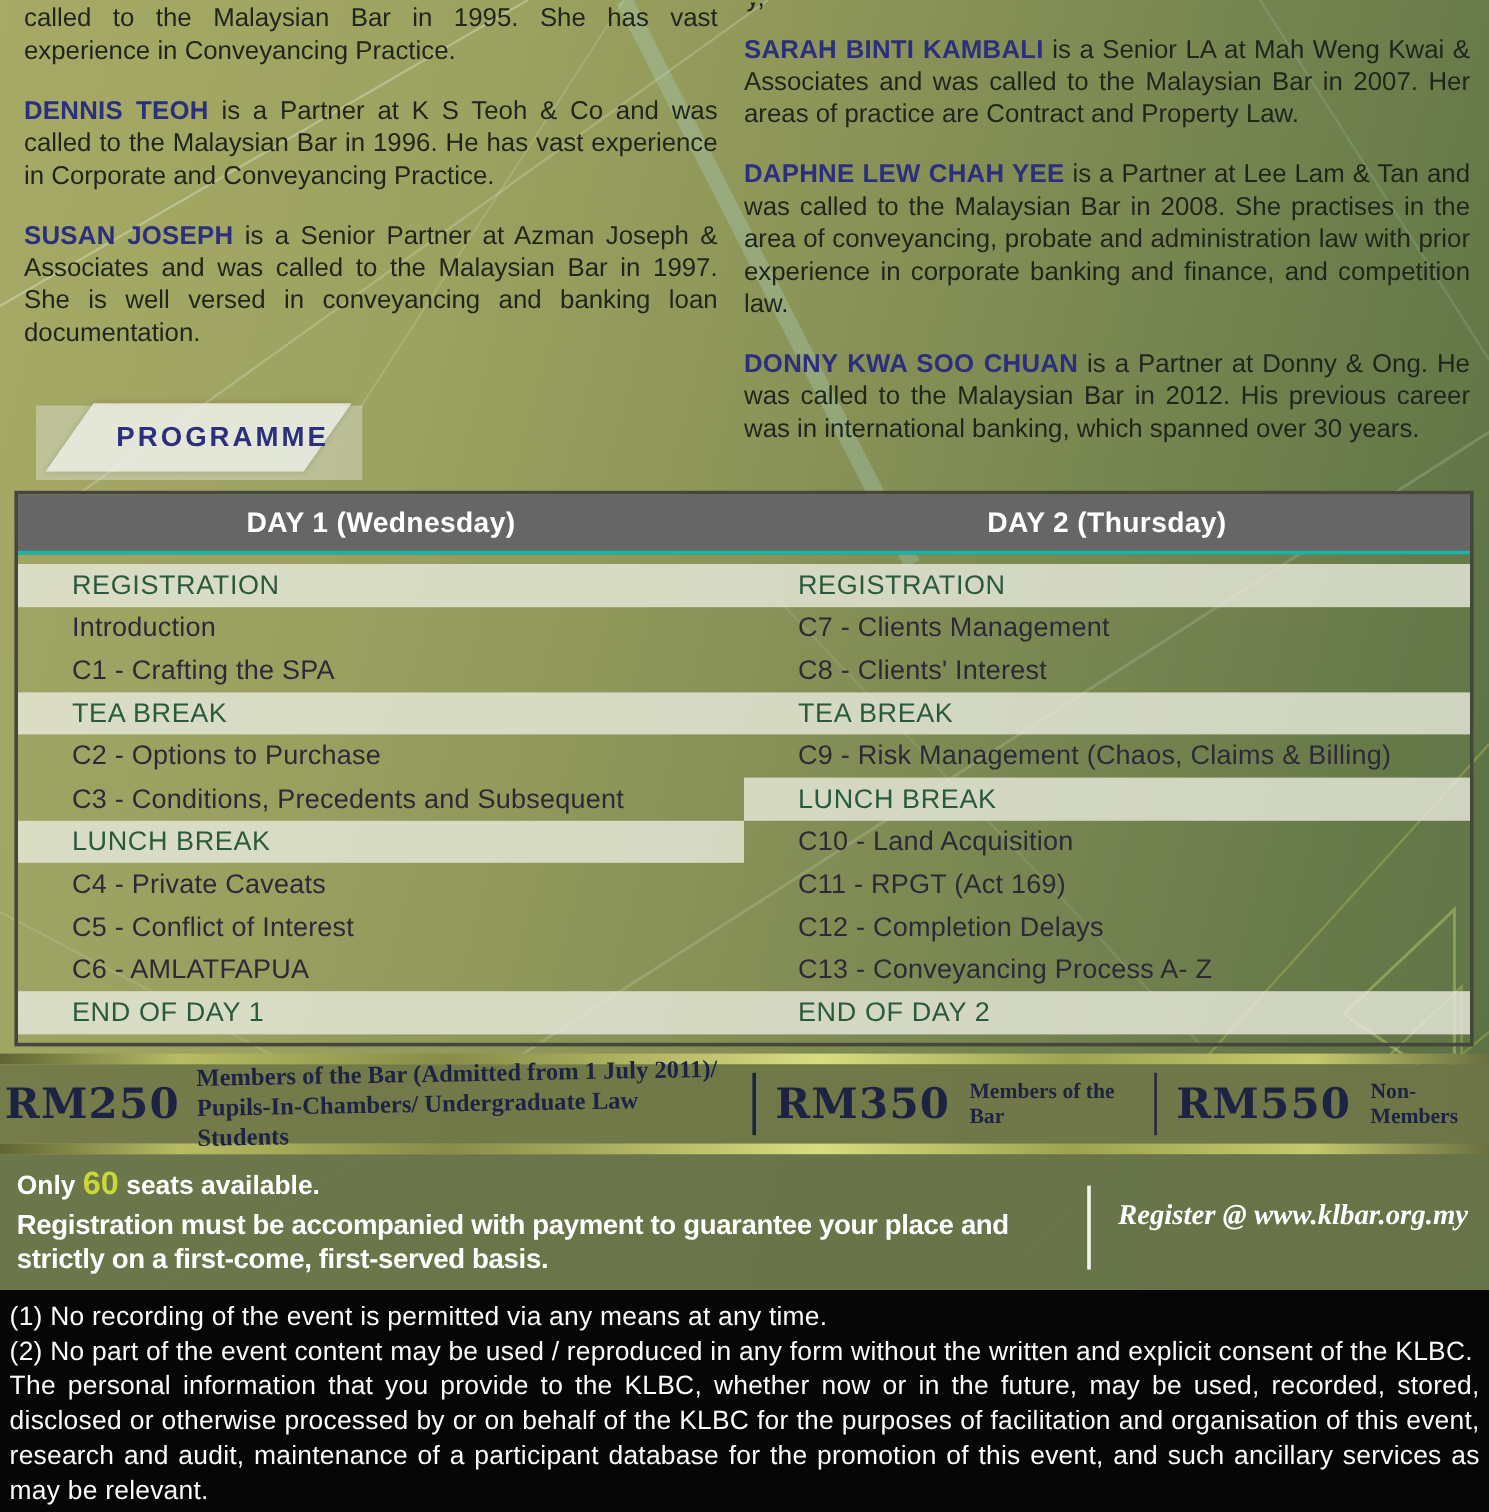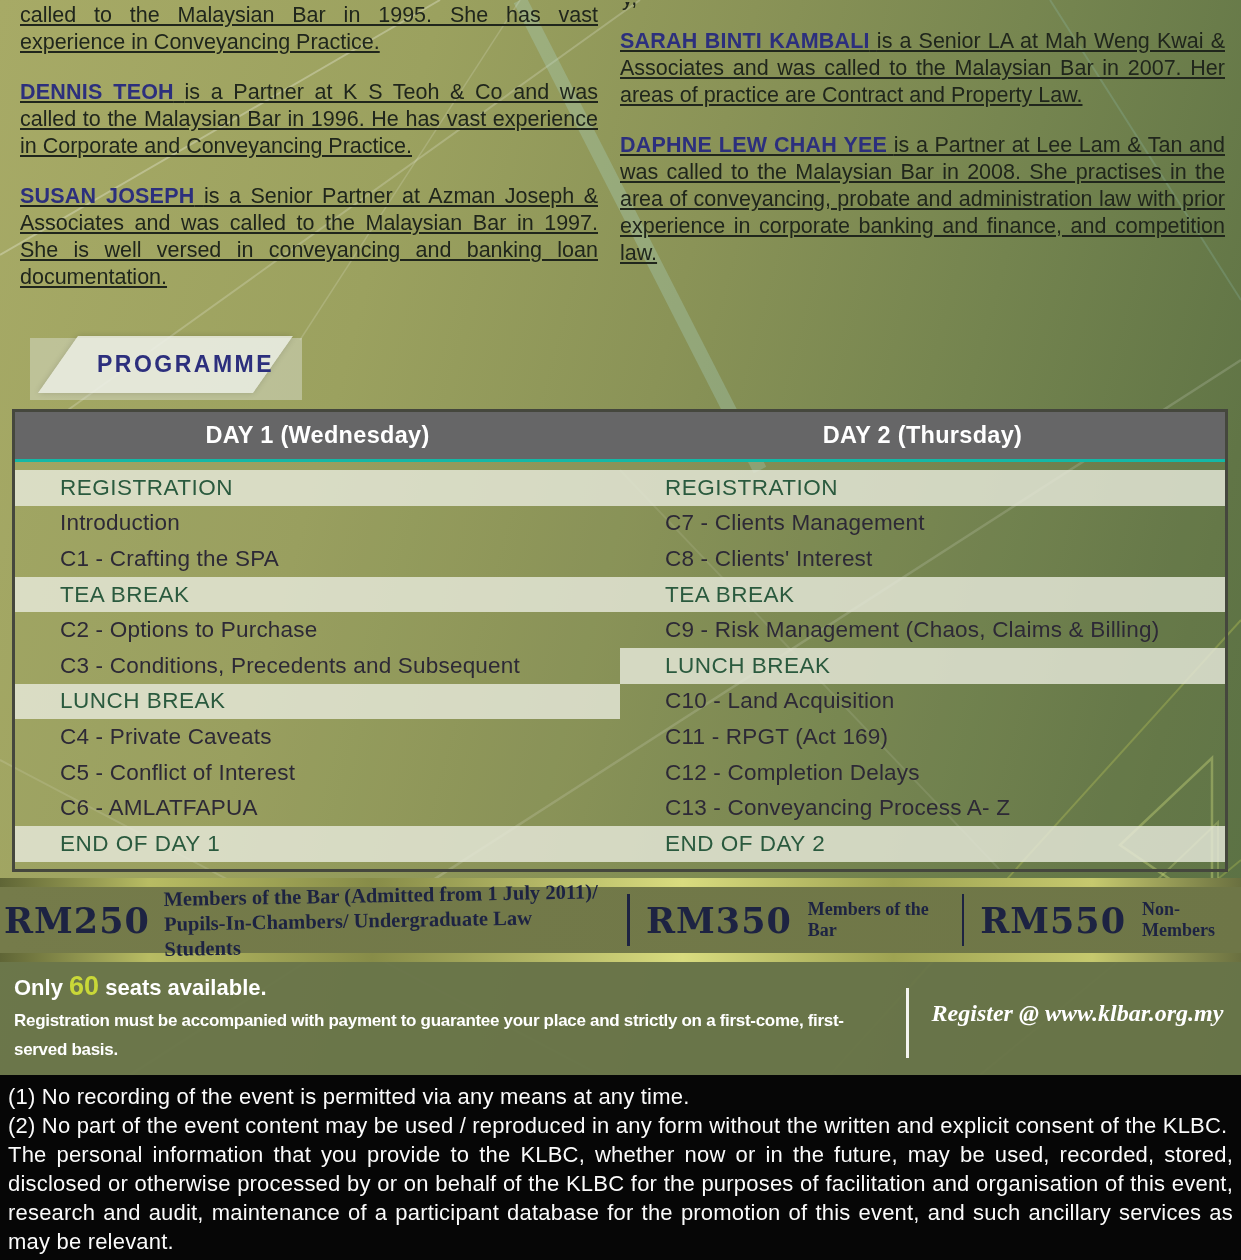--- a/index.html
+++ b/index.html
@@ -10,21 +10,21 @@
     background:linear-gradient(105deg,#a7aa66 0%, #9ba15f 28%, #8a9357 48%, #74844f 68%, #617546 86%, #587044 100%);
   }
   .deco { position:absolute; left:0; top:0; z-index:1; pointer-events:none; }
   .layer { position:absolute; z-index:2; }
 
   
   .bios { left:20px; top:2px; width:1205px; display:flex; gap:22px;
           color:#20261c; font-size:21.5px; line-height:27px; text-align:justify; }
   .bio-col-left  { width:578px; }
   .bio-col-right { width:605px; }
-  .bio-col-left p, .bio-col-right p { margin-bottom:23px;text-decoration:underline; }
+  .bio-col-left p, .bio-col-right p { margin-bottom:23px; }
   .bio-name { font-weight:bold; color:#2c2f7d; letter-spacing:.2px; }
   .frag { height:26px; overflow:hidden; position:relative; }
   .frag span { position:absolute; top:-17px; left:2px; }
 
   
   .badge-back { left:30px; top:338px; width:272px; height:62px; background:rgba(219,224,209,.48); }
   .badge-par  { left:38px; top:336px; width:215px; height:57px;
                 background:rgba(238,240,232,.80); transform:skewX(-35deg); transform-origin:bottom left;
                 box-shadow:0 0 6px rgba(0,0,0,.15); }
   .badge-text { left:78px; top:351px; width:215px; text-align:center;
@@ -51,21 +51,21 @@
   .tier1-desc { width:502px; margin-left:14px; font-family:cursive; font-size:20.5px;
                 line-height:25px; font-weight:bold; transform:rotate(-1deg); }
   .tier-desc { font-family:cursive; font-size:18px; font-weight:bold; margin-left:16px; }
   .vdiv { width:3px; height:52px; background:#1d2342; margin:0 16px; }
 
   
   .seats { left:0; top:962px; width:1241px; height:113px; background:rgba(104,116,73,.95); color:#fff; }
   .seats-left { position:absolute; left:14px; top:9px; width:880px; font-weight:bold; }
   .seats-line1 { font-size:22px; margin-bottom:4px; }
   .seats-count { color:#c9d838; font-size:27px; }
-  .seats-body { font-size:17px; line-height:29px; letter-spacing:-0.3px; }
+  .seats-body { font-size:23px; line-height:29px; letter-spacing:-0.3px; }
   .seats-div { position:absolute; left:906px; top:26px; width:3px; height:70px; background:#f4f4ef; }
   .register { position:absolute; left:925px; top:38px; width:305px; text-align:center;
               font-family:cursive; font-style:italic; font-size:24px; font-weight:bold; }
 
   
   .footer { left:0; top:1075px; width:1241px; height:185px; background:#060606;
             color:#fbfbfb; padding:7px 8px 0; font-size:22px; line-height:29px; letter-spacing:.2px; }
   .footer p.just { text-align:justify; }
 </style>
 </head>
@@ -91,20 +91,21 @@
     <p><span>called to the Malaysian Bar in 1995. She has vast experience in Conveyancing Practice.</span></p>
     <p><span class="bio-name">DENNIS TEOH</span> <span>is a Partner at K S Teoh &amp; Co and was called to the Malaysian Bar in 1996. He has vast experience in Corporate and Conveyancing Practice.</span></p>
     <p><span class="bio-name">SUSAN JOSEPH</span> <span>is a Senior Partner at Azman Joseph &amp; Associates and was called to the Malaysian Bar in 1997. She is well versed in conveyancing and banking loan documentation.</span></p>
   </div>
   <div class="bio-col-right">
     <div class="frag">
         <span>y,</span>
       </div>
     <p><span class="bio-name">SARAH BINTI KAMBALI</span> <span>is a Senior LA at Mah Weng Kwai &amp; Associates and was called to the Malaysian Bar in 2007. Her areas of practice are Contract and Property Law.</span></p>
     <p><span class="bio-name">DAPHNE LEW CHAH YEE</span> <span>is a Partner at Lee Lam &amp; Tan and was called to the Malaysian Bar in 2008. She practises in the area of conveyancing, probate and administration law with prior experience in corporate banking and finance, and competition law.</span></p>
+    <p><span class="bio-name">DONNY KWA SOO CHUAN</span> <span>is a Partner at Donny &amp; Ong. He was called to the Malaysian Bar in 2012. His previous career was in international banking, which spanned over 30 years.</span></p>
   </div>
 </div>
 
 <div class="layer badge-back"></div>
 <div class="layer badge-par"></div>
 <div class="layer badge-text">PROGRAMME</div>
 
 <div class="layer schedule">
   <div class="sched-header">
     <div class="hcell">DAY 1 (Wednesday)</div>

